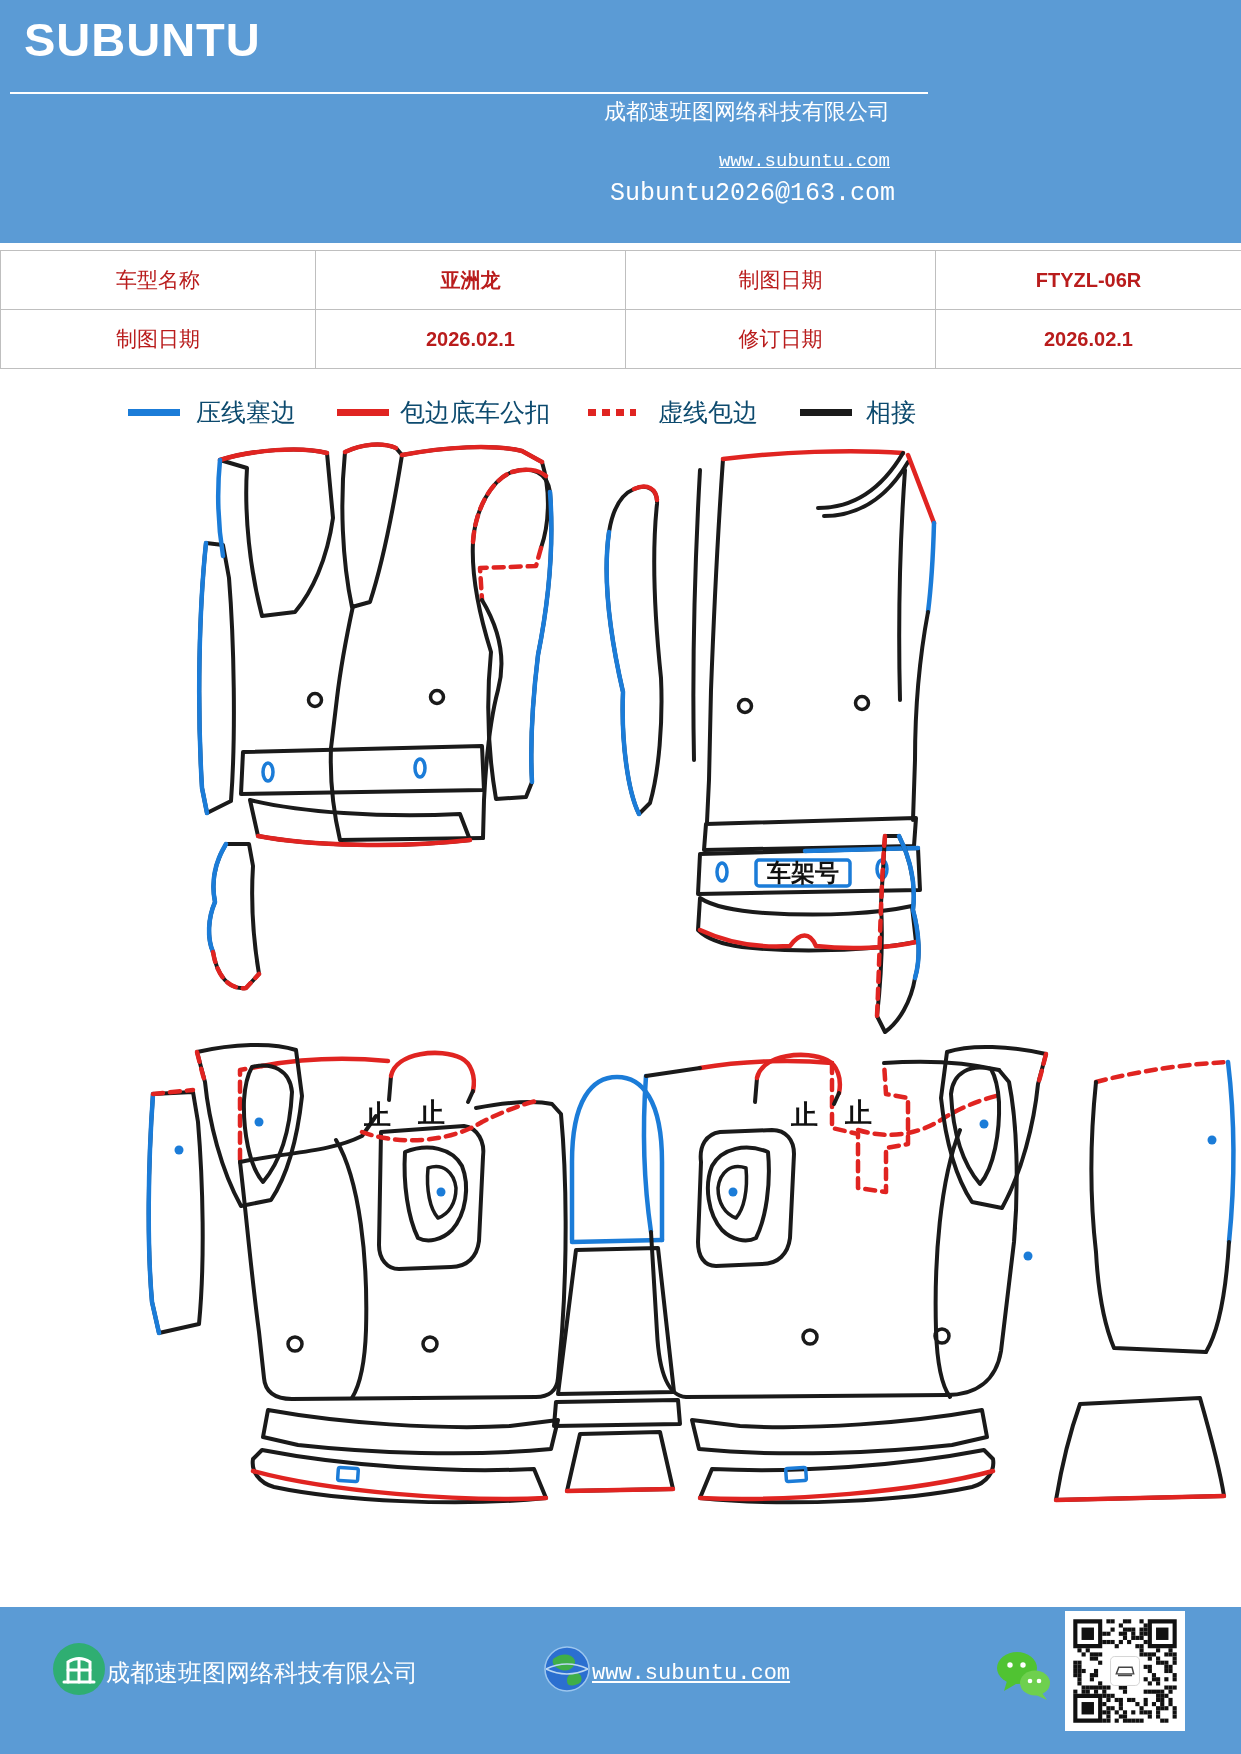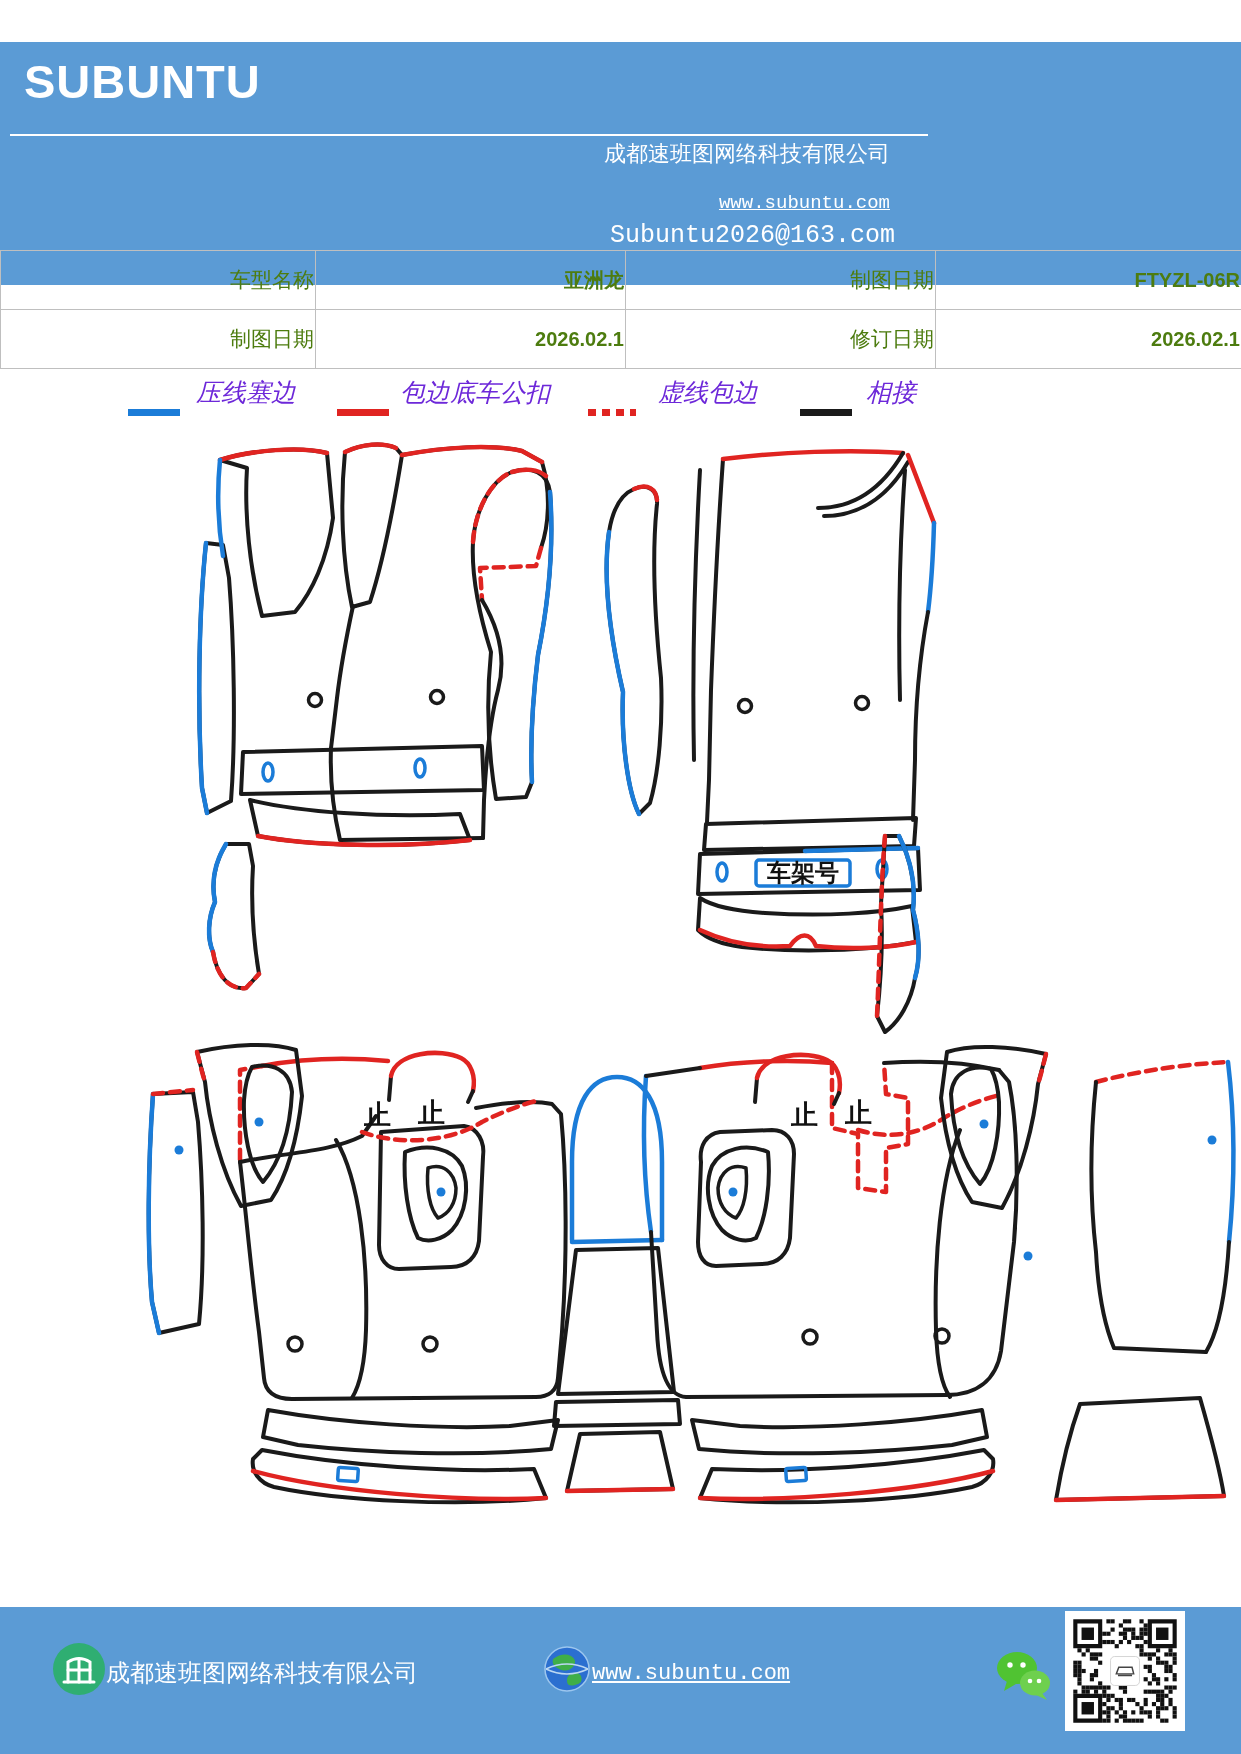--- a/index.html
+++ b/index.html
@@ -3,40 +3,40 @@
 <meta charset="utf-8">
 <style>
   :root{
     --band:#5b9bd5; --blue:#1b7cd8; --red:#e02421; --ink:#1a1a1a; --tbl:#bfbfbf;
   }
   html,body{margin:0;padding:0;background:#888;}
   .page{position:relative;width:1241px;height:1754px;background:#ffffff;overflow:hidden;
         font-family:"Liberation Serif",serif;margin:0 auto;}
   .abs{position:absolute;}
   
-  .hdr-band{left:0;top:0;width:1241px;height:243px;background:var(--band);margin-top:42px;}
+  .hdr-band{left:0;top:0;width:1241px;height:243px;background:var(--band);}
   .hdr-logo{left:24px;top:12px;color:#fff;font-family:"Liberation Sans",sans-serif;
             font-weight:800;font-size:47px;letter-spacing:1px;}
   .hdr-rule{left:10px;top:92px;width:918px;height:2px;background:#fff;}
   .hdr-title{left:28px;top:134px;color:#fff;font-size:34px;letter-spacing:1px;}
   .hdr-company{top:97px;right:351px;color:#fff;font-size:22px;}
   .hdr-web{top:150px;right:351px;color:#fff;font-size:19px;font-family:"Liberation Mono",monospace;
            text-decoration:underline;cursor:pointer;}
   .hdr-email{top:179px;right:346px;color:#fff;font-size:25px;font-family:"Liberation Mono",monospace;}
   .hdr-sop{left:928px;top:58px;color:#fff;font-family:"Liberation Sans",sans-serif;
            font-weight:700;font-size:78px;letter-spacing:2px;}
   
   .info-table{left:0;top:250px;width:1241px;}
   .info-table table{border-collapse:collapse;width:100%;table-layout:fixed;}
-  .info-table td{border:1px solid var(--tbl);height:56px;text-align:right;
-                 font-size:21px;color:#4d7c0f;}
+  .info-table td{border:1px solid var(--tbl);height:56px;text-align:center;
+                 font-size:21px;color:#b91c1c;}
   .info-table td.val{font-family:Liberation Sans, sans-serif;font-size:20px;font-weight:600;}
   
   .legend-line{height:7px;top:409px;}
-  .legend-label{top:376px;font-size:25px;color:#6d28d9;font-style:italic;}
+  .legend-label{top:396px;font-size:25px;color:#0c4a6e;}
   
   .ftr-band{left:0;top:1607px;width:1241px;height:147px;background:var(--band);}
   .ftr-company{left:106px;top:1657px;color:#fff;font-size:24px;}
   .ftr-web{left:592px;top:1661px;color:#fff;font-size:22px;font-family:"Liberation Mono",monospace;
            text-decoration:underline;cursor:pointer;}
   .qr-box{left:1065px;top:1611px;width:120px;height:120px;background:#fff;}
   svg{display:block;}
   .diagram{left:0;top:0;width:1241px;height:1754px;pointer-events:none;}
 </style>
 </head>

